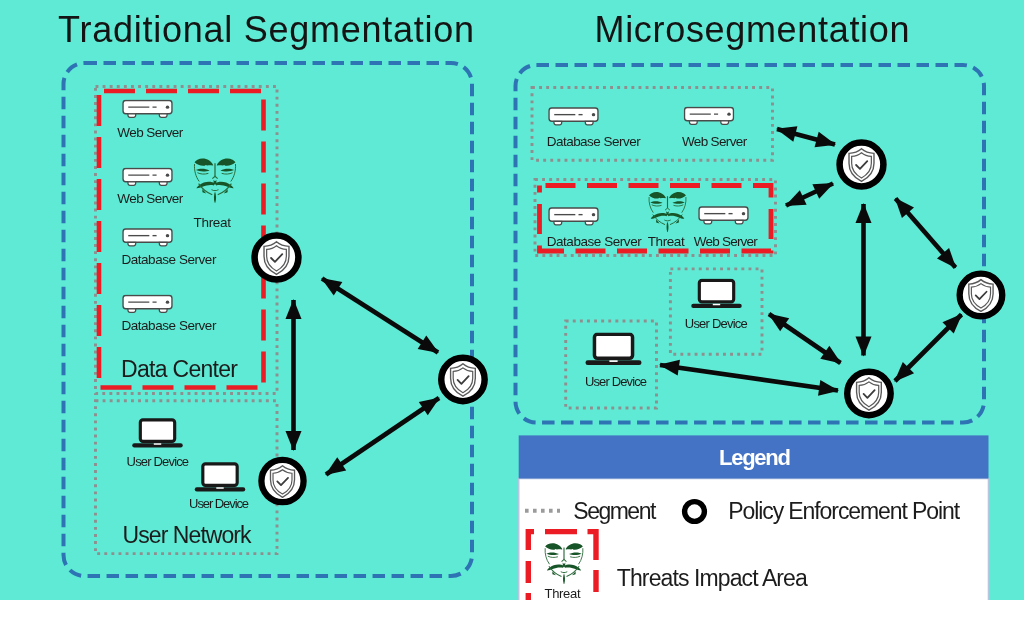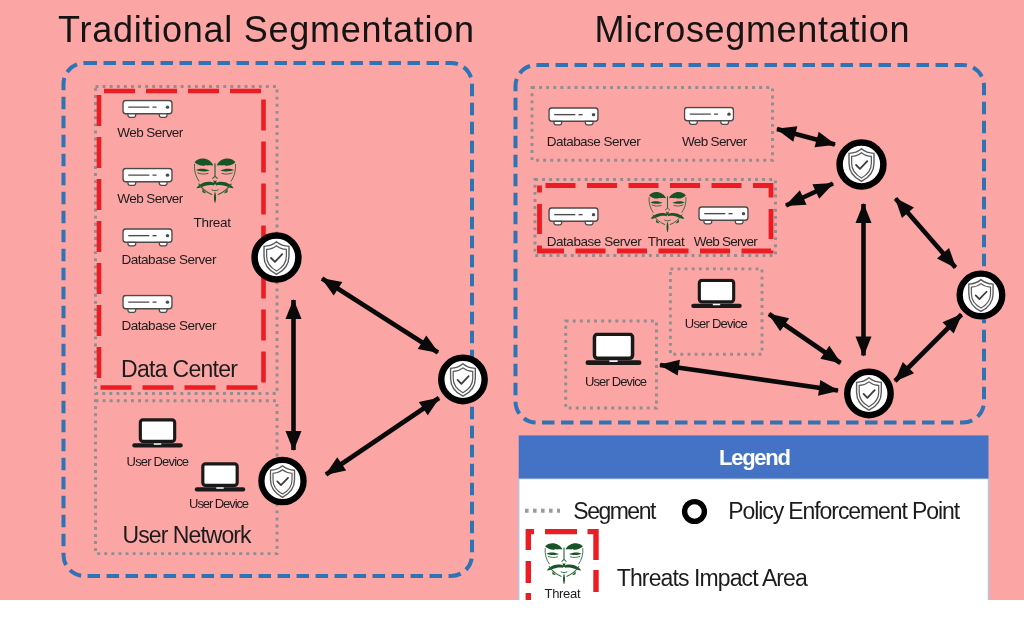--- a/index.html
+++ b/index.html
@@ -1,16 +1,16 @@
 <!DOCTYPE html>
 <html><head>
 <meta charset="utf-8">
 <style>
   html,body{margin:0;padding:0;background:#fff;}
-  #stage{position:relative;width:1024px;height:600px;background:#fca5a5;overflow:hidden;
+  #stage{position:relative;width:1024px;height:600px;background:#5eead4;overflow:hidden;
          font-family:"Liberation Sans", sans-serif;}
   svg{display:block;}
 </style>
 </head>
 <body>
 <div id="stage">
 <svg width="1024" height="640" viewBox="0 0 1024 640">
 <defs>
   <marker id="ah" markerUnits="userSpaceOnUse" markerWidth="22" markerHeight="18" refX="20" refY="9" orient="auto-start-reverse">
     <path d="M1 1 L21 9 L1 17 Z" fill="#0a0a0a"></path>

